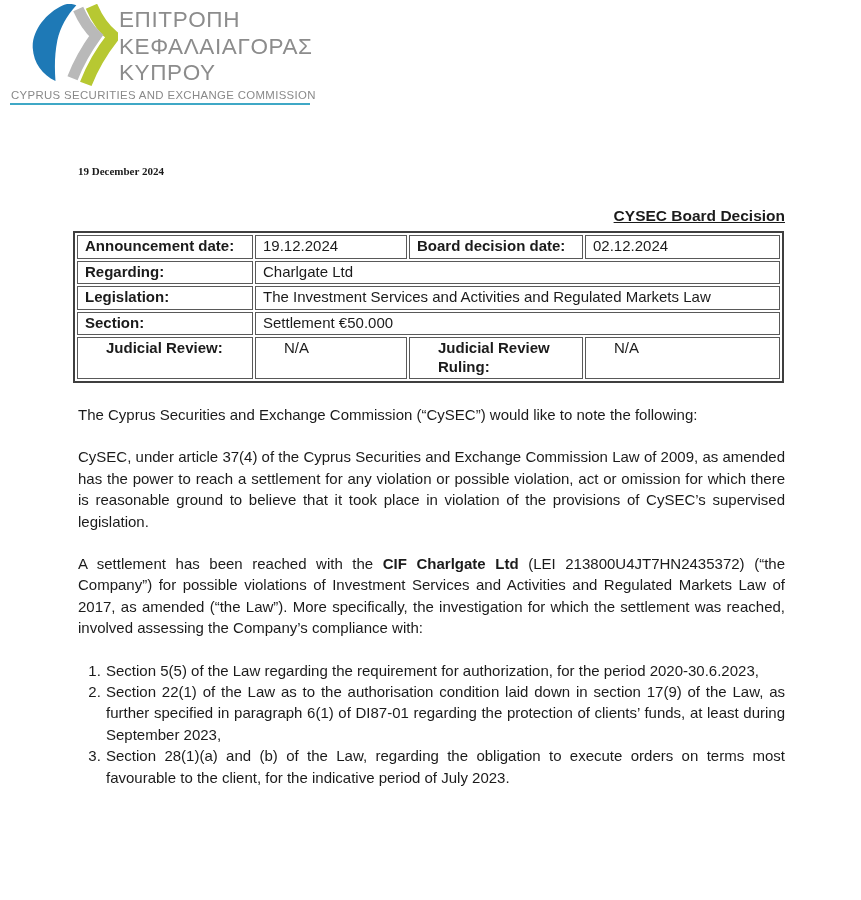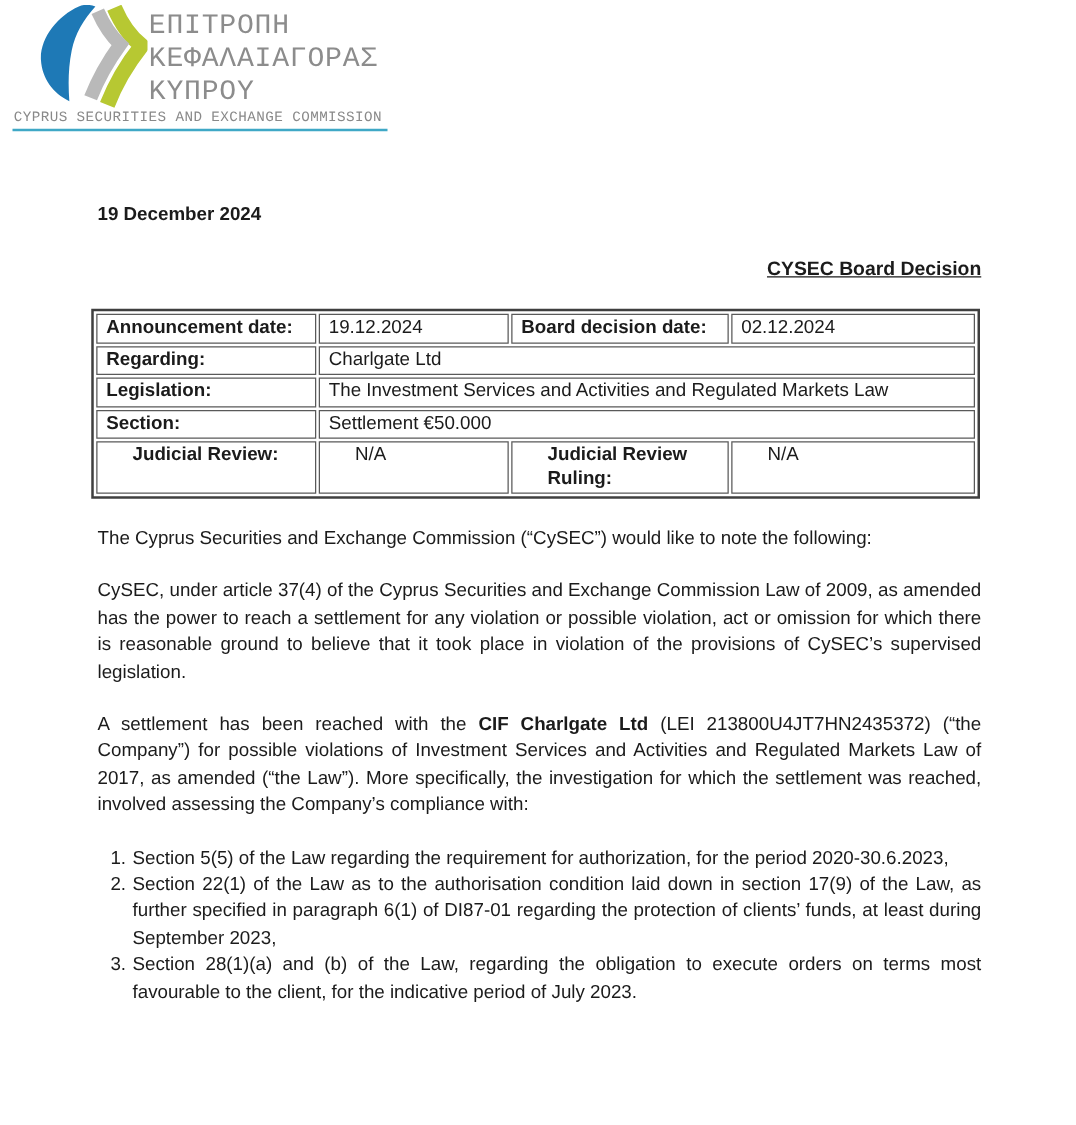--- a/index.html
+++ b/index.html
@@ -2,42 +2,42 @@
 <html><head>
 <meta charset="utf-8">
 <style>
   html,body { margin:0; padding:0; background:#ffffff; }
   .page {
     position:relative; width:861px; height:900px; background:#fff;
     font-family:"Liberation Sans", sans-serif; color:#1b1b1b; overflow:hidden;
   }
 
   
-  .logo-block { position:absolute; top:0; left:0; width:360px; height:110px;font-family:Liberation Mono, monospace; }
+  .logo-block { position:absolute; top:0; left:0; width:360px; height:110px; }
   .logo-mark  { position:absolute; left:28px; top:4px; width:90px; height:84px; }
   .logo-greek {
     position:absolute; left:119px; top:7px;
     font-size:22.5px; line-height:26.5px; letter-spacing:0.6px;
     color:#8c8c8c; white-space:nowrap;
   }
   .logo-caption {
     position:absolute; left:11px; top:89px;
     font-size:11.4px; letter-spacing:0.35px; color:#898989; white-space:nowrap;
   }
   .logo-underline { position:absolute; left:10px; top:103px; width:300px; height:2px; background:#3fa8c6; }
 
   
   .content { position:absolute; left:78px; top:163px; width:707px; }
-  .doc-date  { margin:0; font-size:15px; font-weight:bold; line-height:17px; }
+  .doc-date  { margin:0; font-size:11px; font-weight:bold; line-height:17px;font-family:Liberation Serif, serif; }
   .doc-title { margin:27px 0 0 0; font-size:15.5px; font-weight:bold; line-height:18px;
                text-decoration:underline;text-align:right; }
 
   
   table.summary {
-    margin:22px 0 0 -5px; width:711px; table-layout:fixed;
+    margin:6px 0 0 -5px; width:711px; table-layout:fixed;
     border-collapse:separate; border-spacing:2px; border:2px solid #3f3f3f;
     background:#fff;
   }
   table.summary td {
     border:1px solid #595959; background:#fff;
     padding:1px 7px 2px 7px; font-size:15px; line-height:18.5px;
     vertical-align:top; overflow:hidden;
   }
   td.lbl { font-weight:bold; }
   tr.tall td { height:37px;padding-left:28px; }

